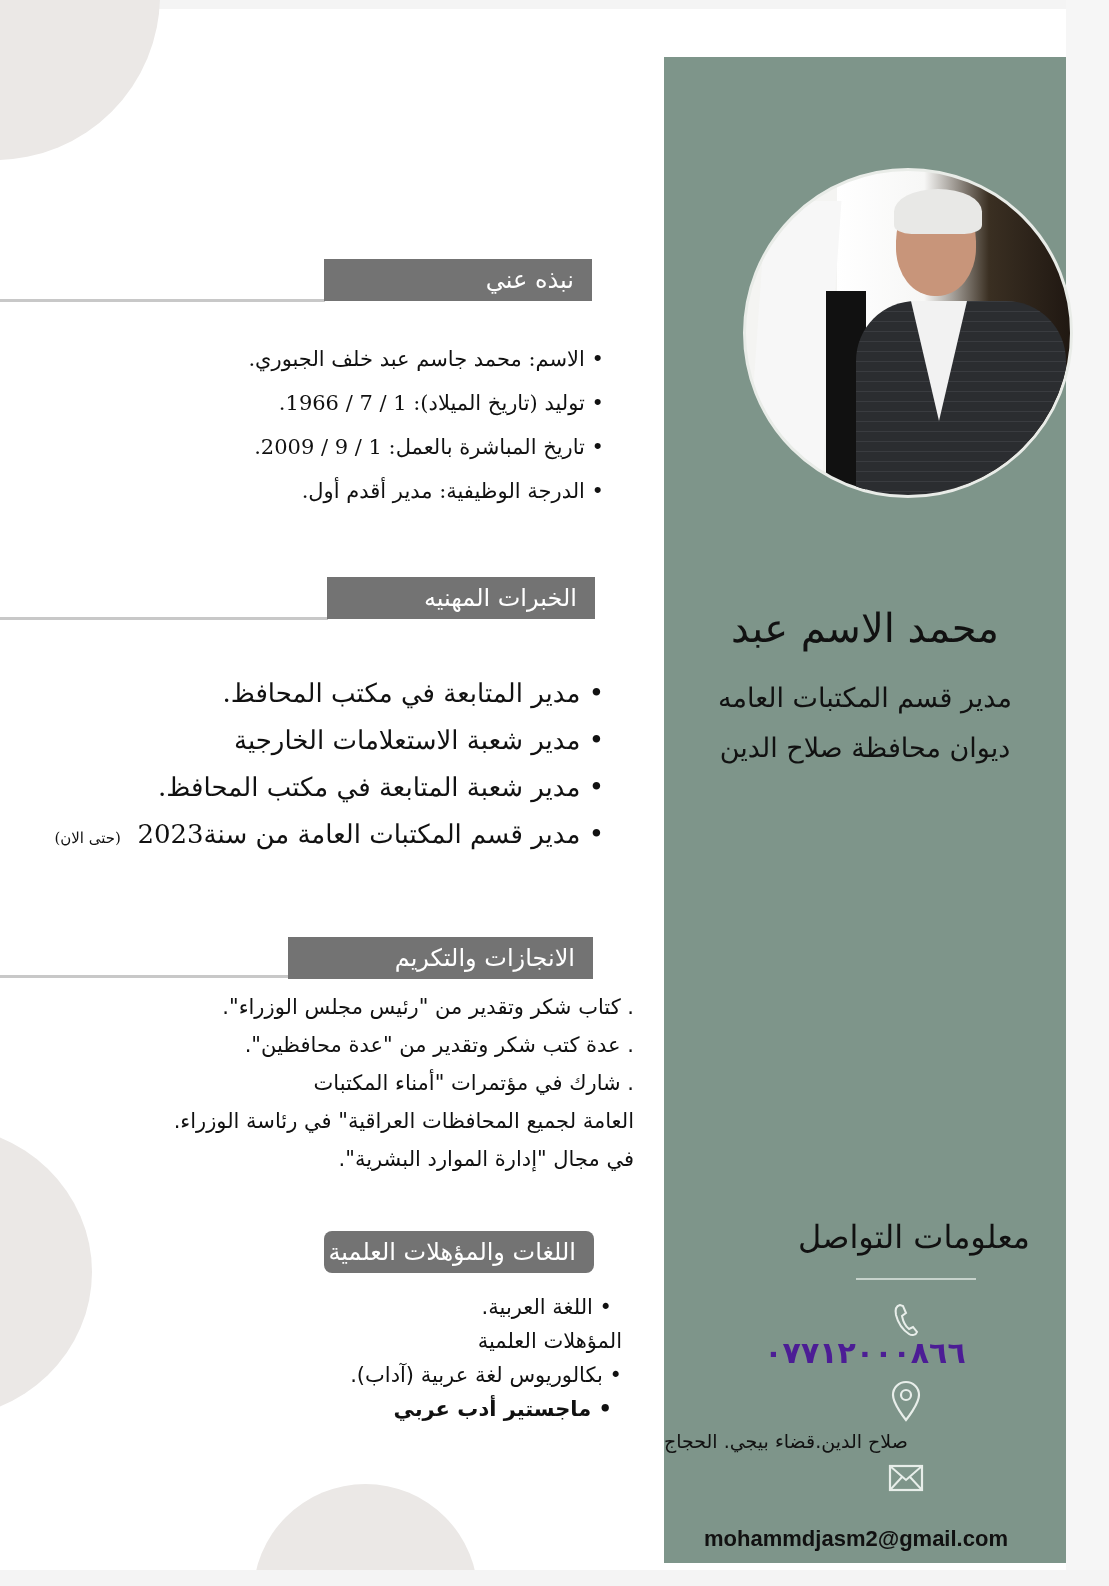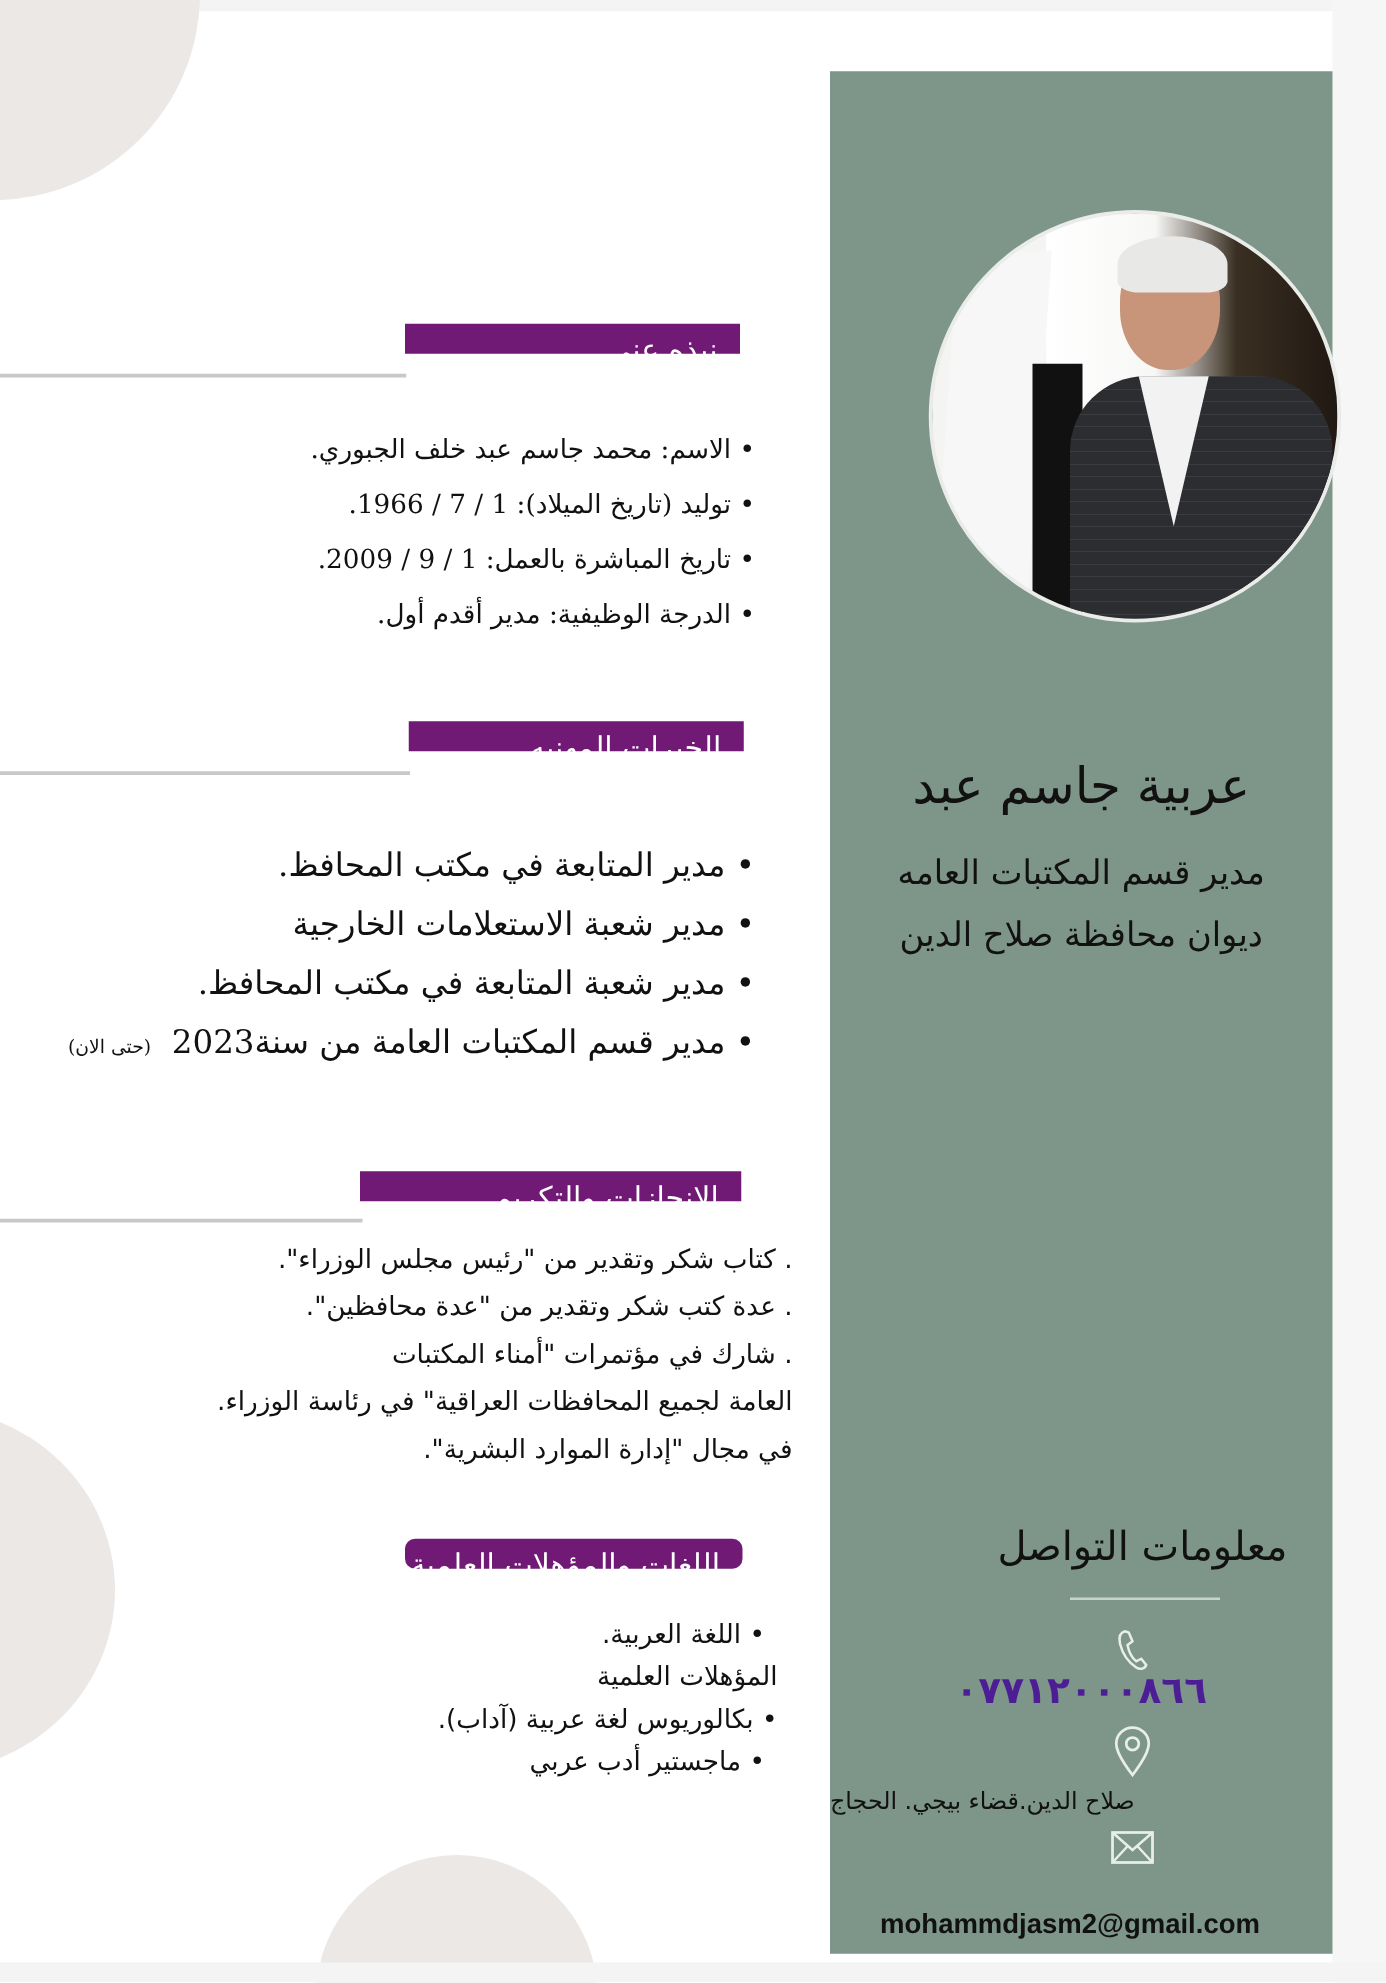--- a/index.html
+++ b/index.html
@@ -12,22 +12,22 @@
   .top-strip { position: absolute; left: 0; top: 0; width: 1109px; height: 9px; background: #f4f4f4; }
   .bottom-strip { position: absolute; left: 0; top: 1570px; width: 1109px; height: 16px; background: #f4f4f4; }
   .right-strip { position: absolute; left: 1066px; top: 0; width: 43px; height: 1586px; background: #f6f6f6; }
   .deco-circle { position: absolute; border-radius: 50%; background: #ebe8e6; }
   .c1 { left: -170px; top: -170px; width: 330px; height: 330px; }
   .c2 { left: -210px; top: 1126px; width: 302px; height: 292px; }
   .c3 { left: 253px; top: 1484px; width: 225px; height: 225px; }
 
   
   .section-bar {
-    position: absolute; background: #701a75; color: #fff;
-    font-size: 24px; line-height: 42px; height: 24px;
+    position: absolute; background: #737373; color: #fff;
+    font-size: 24px; line-height: 42px; height: 42px;
     direction: rtl; text-align: right; padding-right: 18px; box-sizing: border-box;
   }
   .section-rule { position: absolute; left: 0; height: 3px; background: #c8c8c8; }
   .rounded { border-radius: 8px; }
 
   .list { position: absolute; direction: rtl; text-align: right; margin: 0; padding: 0; list-style: none; }
   .list li { white-space: nowrap; }
   .about li { font-family: "DejaVu Serif", serif; font-size: 21px; line-height: 44px; }
   .exp li { font-family: "DejaVu Serif", serif; font-size: 26px; line-height: 47px; }
   .ach li { font-size: 21px; line-height: 38px; }
@@ -100,35 +100,35 @@
   <li>. شارك في مؤتمرات "أمناء المكتبات</li>
   <li>العامة لجميع المحافظات العراقية" في رئاسة الوزراء.</li>
   <li>في مجال "إدارة الموارد البشرية".</li>
 </ul>
 
 <div class="section-bar rounded" style="left:324px; top:1231px; width:270px;">اللغات والمؤهلات العلمية</div>
 <ul class="list lang" style="right:487px; top:1290px;">
   <li class="bullet" style="padding-right:10px;">اللغة العربية.</li>
   <li>المؤهلات العلمية</li>
   <li class="bullet">بكالوريوس لغة عربية (آداب).</li>
-  <li class="bullet" style="padding-right:10px;">ماجستير أدب عربي</li>
+  <li class="bullet" style="padding-right:10px;font-weight:bold;">ماجستير أدب عربي</li>
 </ul>
 
 <div class="panel"></div>
 
 <div class="photo">
   <div class="flag-white"></div>
   <div class="flag-black"></div>
   <div class="person-suit"></div>
   <div class="person-lapel"></div>
   <div class="person-head"></div>
   <div class="person-hair"></div>
 </div>
 
-<div class="name-title name">عربية جاسم عبد</div>
+<div class="name-title name">محمد الاسم عبد</div>
 <div class="name-title role1">مدير قسم المكتبات العامه</div>
 <div class="name-title role2">ديوان محافظة صلاح الدين</div>
 
 <div class="contact-title">معلومات التواصل</div>
 <div class="contact-underline"></div>
 
 <svg class="icon" style="left:892px; top:1302px;" width="28" height="36" viewBox="0 0 28 36">
   <path d="M8 3 C4 4 3 8 4 13 C6 21 11 28 17 32 C20 34 24 33 25 30 L21 25 L17 27 C13 24 11 19 10 14 L14 11 L11 4 Z" fill="none" stroke="#e8eeea" stroke-width="2"></path>
 </svg>
 <div class="phone-number">٠٧٧١٢٠٠٠٨٦٦</div>

